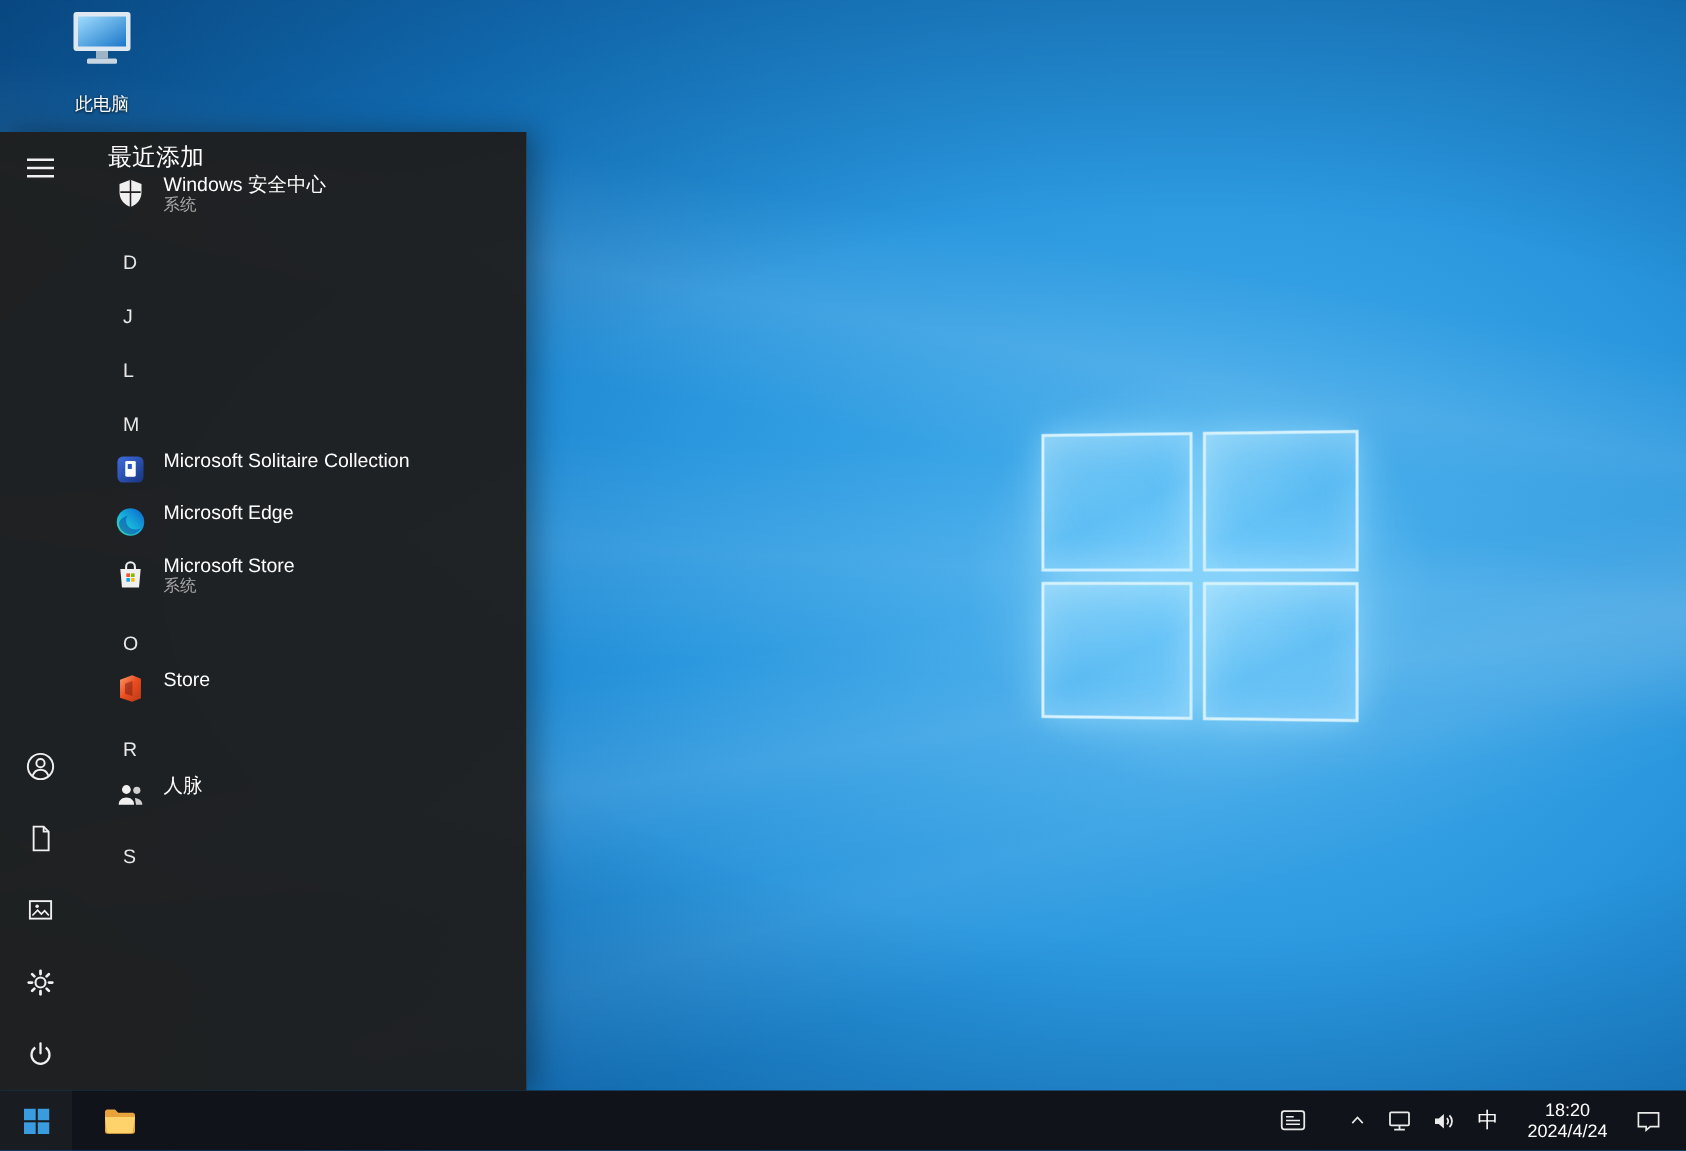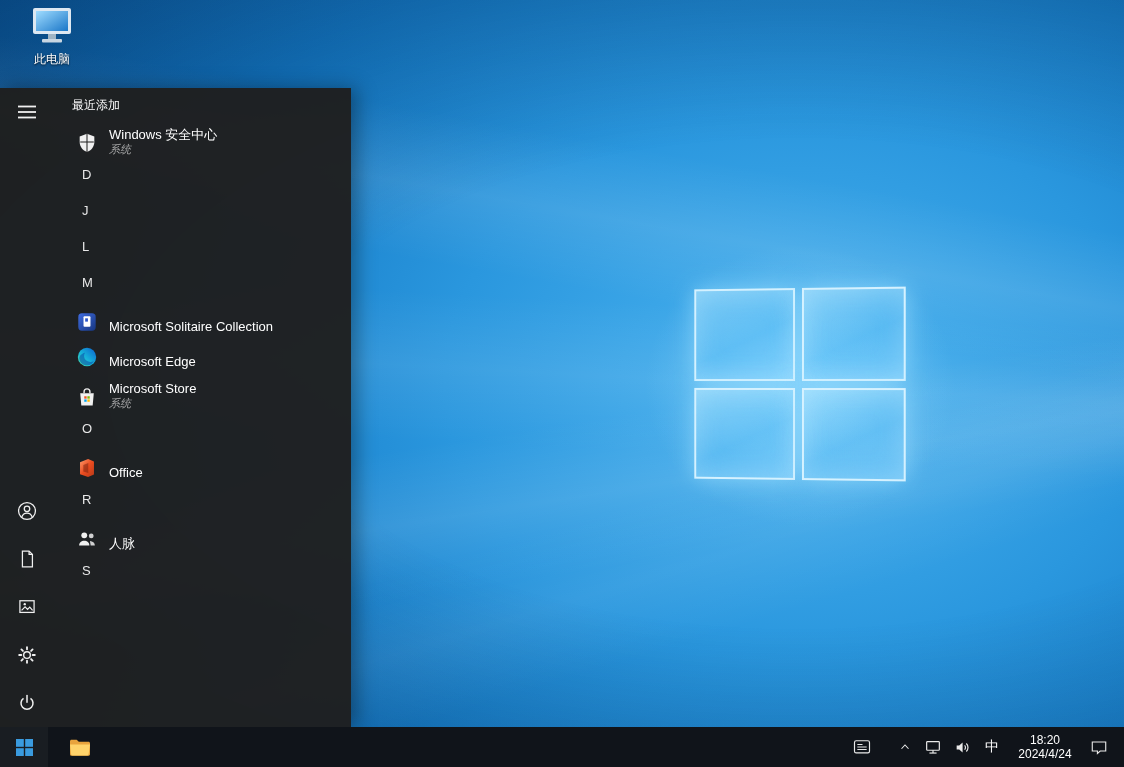--- a/index.html
+++ b/index.html
@@ -39,48 +39,48 @@
     border: 2px solid rgba(218,243,255,0.95);
     box-shadow: 0 0 22px rgba(160,225,255,0.6), inset 0 0 26px rgba(195,235,255,0.35);
   }
   .vignette {
     position: absolute; inset: 0;
     background: radial-gradient(ellipse at 71% 50%, rgba(0,0,0,0) 45%, rgba(5,40,78,0.38) 100%);
     pointer-events: none;
   }
   
   .desktop-icon {
-    position: absolute; left: 12px; top: 6px; width: 80px;
-    display: flex; flex-direction: column; align-items: center; gap: 2px;
+    position: absolute; left: 28px; top: 6px; width: 80px;
+    display: flex; flex-direction: column; align-items: center; gap: 12px;
     color: #fff; font-size: 12px; text-align: center;
     text-shadow: 0 1px 2px rgba(0,0,0,0.85); cursor: default;
   }
   
   .start-menu {
     position: absolute; left: 0; top: 88px; width: 351px; height: 639px;
     background: rgba(31,31,31,0.97);
     box-shadow: 6px 0 18px rgba(0,0,0,0.35);
     display: flex; z-index: 5; color: #fff;
   }
   .rail { width: 54px; display: flex; flex-direction: column; }
   .rail-spacer { flex: 1; }
   .rail-btn {
     width: 54px; height: 48px; display: flex; align-items: center; justify-content: center;
     background: transparent; border: none; cursor: pointer;
   }
   .app-list { flex: 1; padding-top: 6px; overflow: hidden; }
   .header-row { height: 22px; display: flex; align-items: center; padding-left: 18px;
-    font-size: 12px; color: #ffffff; }
-  .app-row { height: 35px; display: flex; align-items: flex-end; padding-left: 20px; cursor: pointer; }
+    font-size: 16px; color: #ffffff; }
+  .app-row { height: 35px; display: flex; align-items: flex-start; padding-left: 20px; cursor: pointer; }
   .app-row.two-line { height: 40px; }
   .app-icon { width: 26px; height: 26px; margin-right: 9px; display: flex;
     align-items: center; justify-content: center; flex: 0 0 26px; }
   .app-text { display: flex; flex-direction: column; line-height: 1.15; }
   .app-label { font-size: 13px; color: #ffffff; }
-  .app-sub { font-size: 11px; color: #a8a8a8; font-style: italic; }
+  .app-sub { font-size: 11px; color: #a8a8a8; }
   .letter-row { height: 36px; display: flex; align-items: center; padding-left: 28px;
     font-size: 13px; color: #e8e8e8; cursor: pointer; }
   
   .taskbar {
     position: absolute; left: 0; bottom: 0; width: 1124px; height: 40px;
     background: #10141a; display: flex; align-items: center; z-index: 10;
   }
   .tb-btn {
     height: 40px; display: flex; align-items: center; justify-content: center;
     background: transparent; border: none; cursor: pointer;
@@ -287,21 +287,21 @@
               <stop offset="0" stop-color="#ff9a6b"></stop>
                 <stop offset="0.5" stop-color="#ea4b1f"></stop>
                 <stop offset="1" stop-color="#b83a18"></stop>
             </linearGradient>
           </defs>
           <path d="M19.6 4.9v14.2l-6.4 2.6-8.8-3V5.6l8.8-3.3z" fill="url(#og)"></path>
           <path d="M13.4 6.6v10.9l-5.4-1.7V8.6z" fill="#7a2410" opacity="0.55"></path>
         </svg>
       </span>
       <span class="app-text">
-          <span class="app-label">Office</span>
+          <span class="app-label">Store</span>
         </span>
     </div>
 
     <div class="letter-row">
       <span>R</span>
     </div>
 
     <div class="app-row">
       <span class="app-icon">
         <svg width="22" height="22" viewBox="0 0 24 24">

